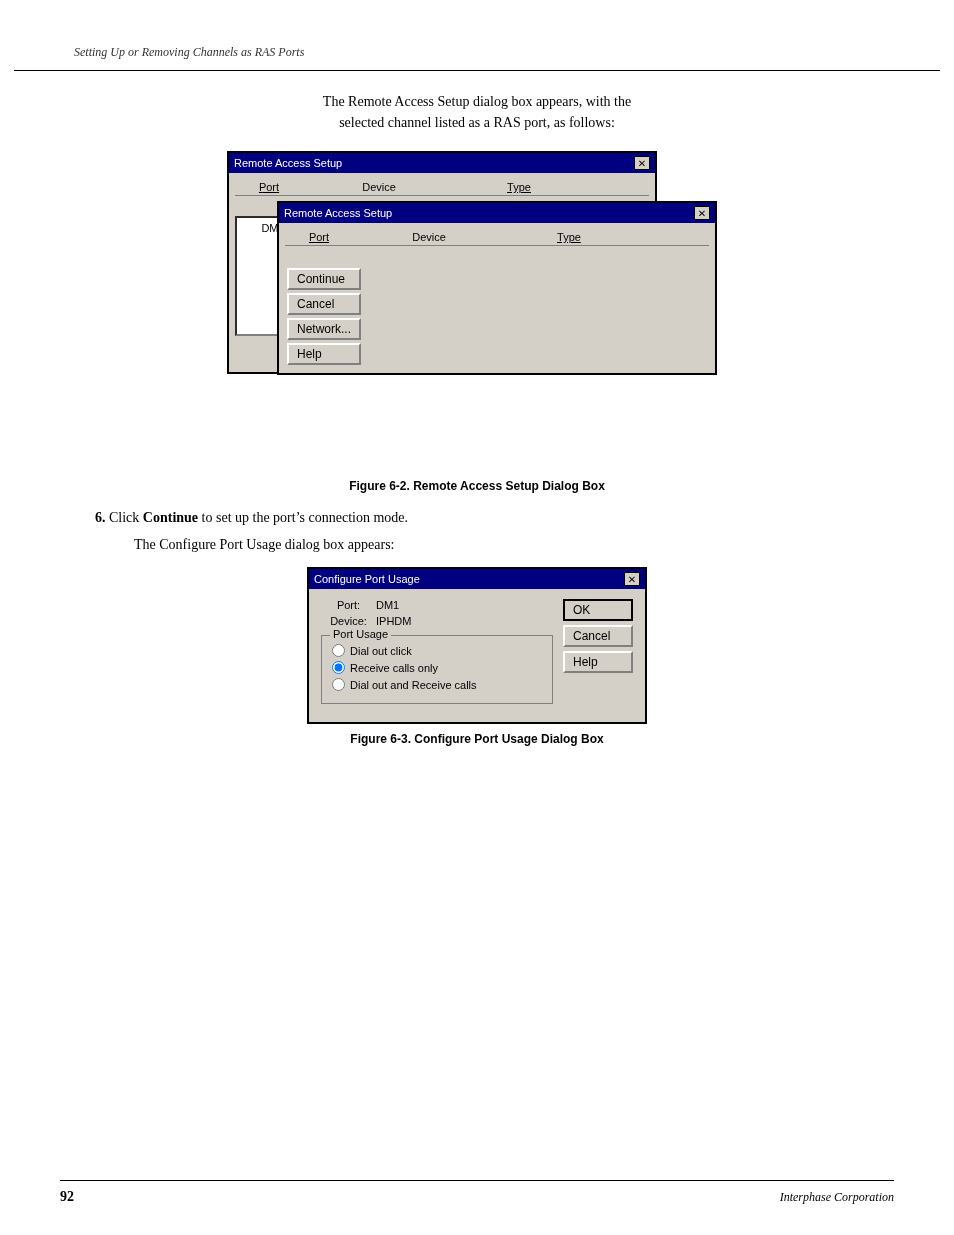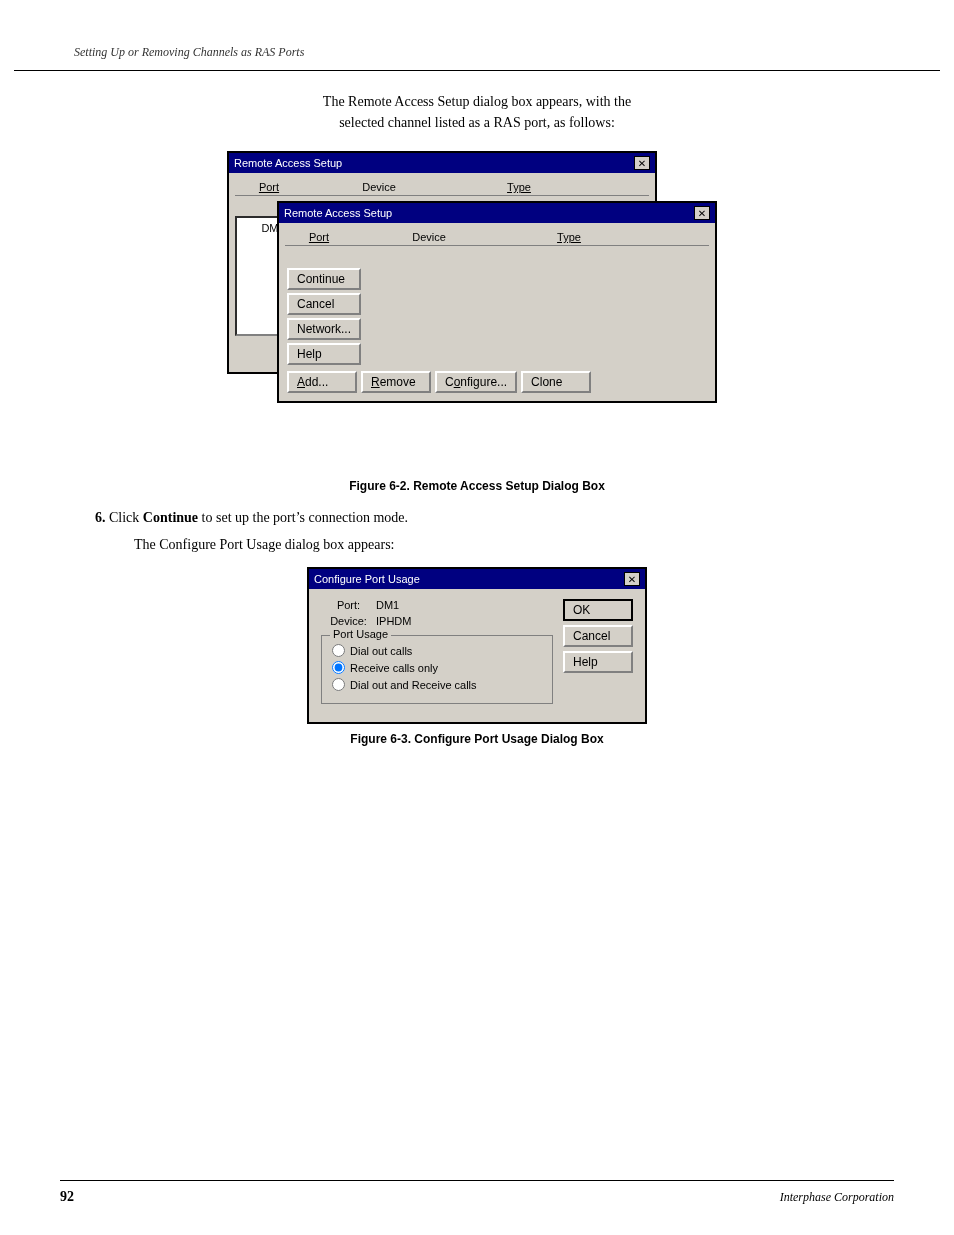--- a/index.html
+++ b/index.html
@@ -377,26 +377,20 @@
               <span class="col-type">Type</span>
             </div>
             <div class="ras-content-area">
               <div class="ras-buttons">
                 <button class="win-button">Continue</button>
                 <button class="win-button">Cancel</button>
                 <button class="win-button">Network...</button>
                 <button class="win-button">Help</button>
               </div>
             </div>
-            <div class="bottom-buttons">
-              <button class="win-button"><span class="underline-char">A</span>dd...</button>
-              <button class="win-button"><span class="underline-char">R</span>emove</button>
-              <button class="win-button">C<span class="underline-char">o</span>nfigure...</button>
-              <button class="win-button">Clone</button>
-            </div>
           </div>
         </div>
 
       </div>
 
       <div class="figure-caption">Figure 6-2.  Remote Access Setup Dialog Box</div>
     </div>
 
     <div class="step-text">
       &nbsp;&nbsp;&nbsp;&nbsp;&nbsp;&nbsp;<span class="step-num">6.</span>
@@ -418,21 +412,21 @@
                 <span>DM1</span>
               </div>
               <div class="cpu-row">
                 <span class="cpu-label">Device:</span>
                 <span>IPHDM</span>
               </div>
               <div class="cpu-group">
                 <span class="cpu-group-legend">Port Usage</span>
                 <div class="radio-row">
                   <input type="radio" name="port-usage" style="">
-                  <label>Dial out calls</label>
+                  <label>Dial out click</label>
                 </div>
                 <div class="radio-row">
                   <input type="radio" name="port-usage" checked="" style="">
                   <label>Receive calls only</label>
                 </div>
                 <div class="radio-row">
                   <input type="radio" name="port-usage" style="">
                   <label>Dial out and Receive calls</label>
                 </div>
               </div>

